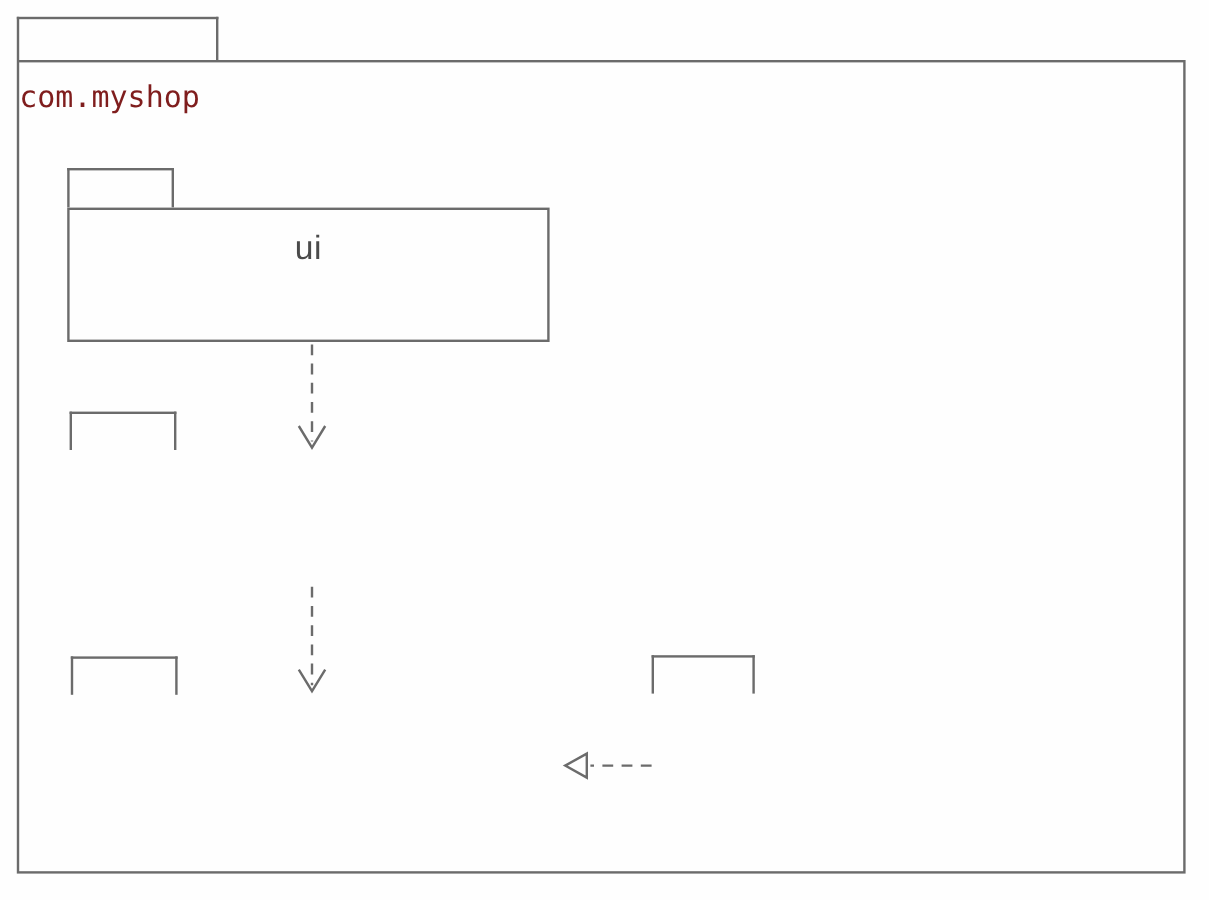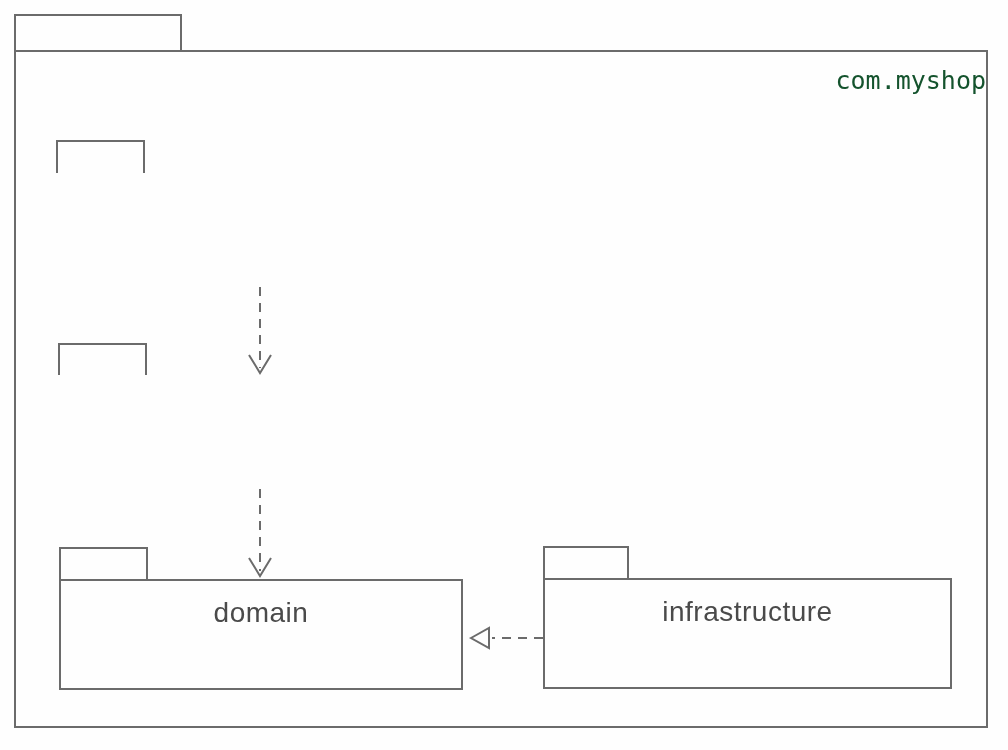--- a/index.html
+++ b/index.html
@@ -35,22 +35,22 @@
     color: #4a4a4a;
     font-size: 28px;
     padding-top: 16px;
     letter-spacing: 0.5px;
   }
   
   .outer-tab  { left: 14px;  top: 14px;  width: 168px; height: 36px; }
   .outer-body { left: 14px;  top: 50px;  width: 974px; height: 678px; background: transparent; }
   .outer-title {
     display: block;
-    text-align: right;
-    color: #14532d;
+    text-align: left;
+    color: #7f1d1d;
     font-family: "DejaVu Sans Mono", monospace;
     font-size: 25px;
     padding-top: 14px;
   }
   
   .ui-tab    { left: 56px;  top: 140px; width: 89px;  height: 33px; }
   .ui-body   { left: 56px;  top: 173px; width: 402px; height: 112px; }
   .app-tab   { left: 58px;  top: 343px; width: 89px;  height: 32px; }
   .app-body  { left: 58px;  top: 375px; width: 405px; height: 112px; }
   .dom-tab   { left: 59px;  top: 547px; width: 89px;  height: 32px; }
@@ -69,32 +69,29 @@
 <body>
 
 <div class="canvas">
 
   <div class="pkg-tab outer-tab"></div>
   <div class="pkg-body outer-body">
     <span class="outer-title">com.myshop</span>
   </div>
 
   <div class="pkg-tab ui-tab"></div>
+  <div class="pkg-body ui-body">
+    <span class="pkg-label">ui</span>
+  </div>
 
   <div class="pkg-tab app-tab"></div>
 
   <div class="pkg-tab dom-tab"></div>
-  <div class="pkg-body dom-body">
-    <span class="pkg-label">domain</span>
-  </div>
 
   <div class="pkg-tab inf-tab"></div>
-  <div class="pkg-body inf-body">
-    <span class="pkg-label">infrastructure</span>
-  </div>
 
   <svg class="arrow-layer" width="1008" height="750" viewBox="0 0 1008 750">
 
     <g stroke="#6b6b6b" stroke-width="2" fill="none">
       <line x1="260" y1="287" x2="260" y2="368" stroke-dasharray="9 7"></line>
       <polyline points="249,355 260,373 271,355"></polyline>
     </g>
 
     <g stroke="#6b6b6b" stroke-width="2" fill="none">
       <line x1="260" y1="489" x2="260" y2="571" stroke-dasharray="9 7"></line>

